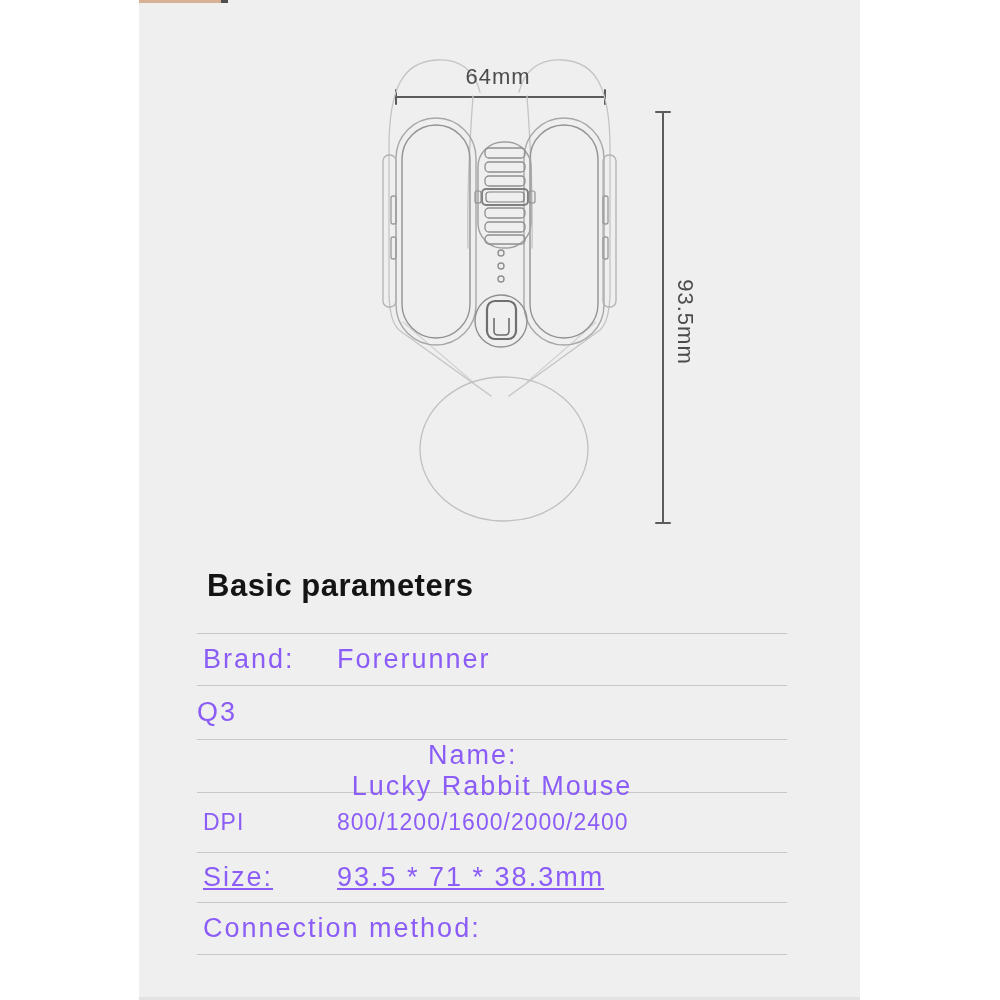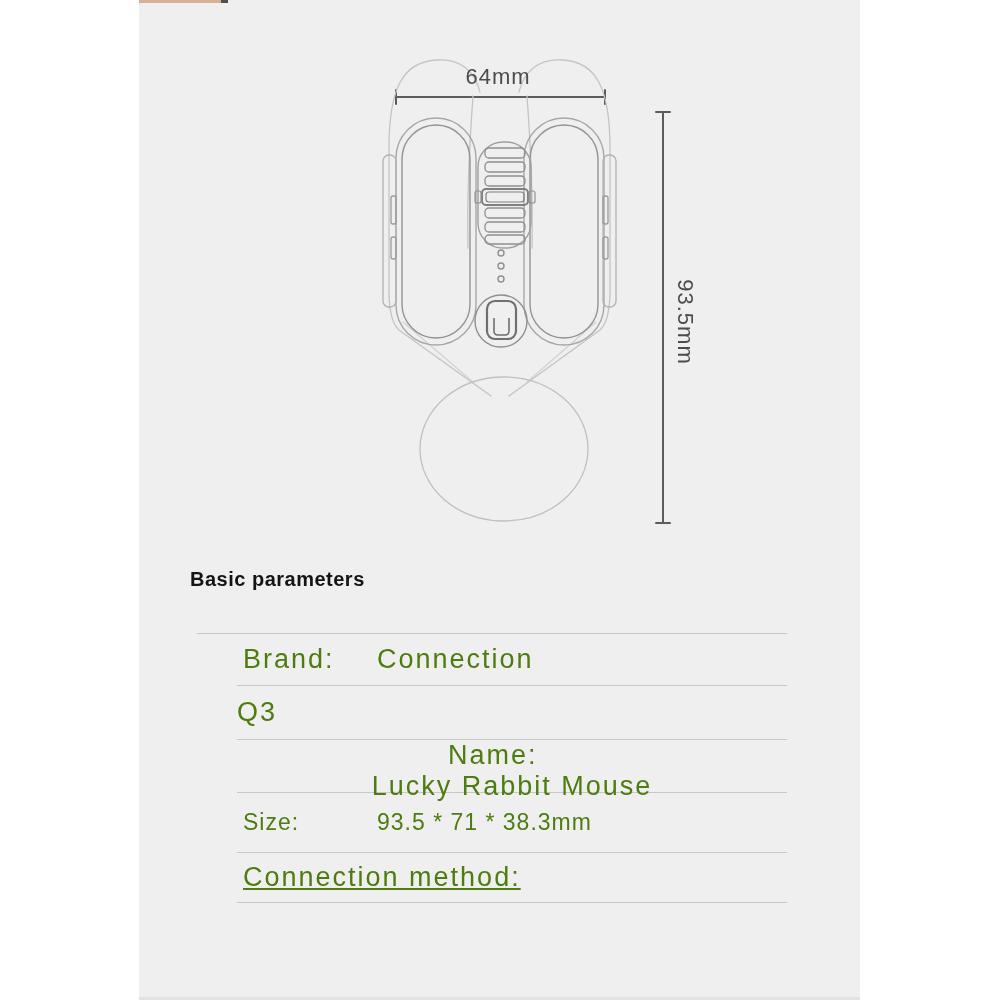--- a/index.html
+++ b/index.html
@@ -29,34 +29,34 @@
     white-space:nowrap;
   }
   .dim-label.width{left:309px;top:64px;width:100px;text-align:center;}
   .dim-label.height{
     left:546px;top:322px;
     transform:translate(-50%,-50%) rotate(90deg);
     transform-origin:center;
   }
 
   .section-title{
-    position:absolute;left:51px;top:568px;
-    font-size:20px;font-weight:bold;color:#141414;
+    position:absolute;left:68px;top:568px;
+    font-size:31px;font-weight:bold;color:#141414;
     letter-spacing:0.5px;
   }
 
   .spec-table{
     position:absolute;left:58px;top:633px;width:590px;
     border-top:1px solid #c7c7c7;
   }
   .spec-row{
     display:flex;align-items:center;
     border-bottom:1px solid #c7c7c7;
     height:51px;
-    font-size:27px;color:#4d7c0f;letter-spacing:2px;margin-left:40px;
+    font-size:27px;color:#8b5cf6;letter-spacing:2px;
   }
   .spec-row:nth-child(2){height:53px;}
   .spec-row:nth-child(3){height:52px;flex-direction:column;}
   .spec-row:nth-child(4){height:59px;font-size:23px;letter-spacing:1px;}
   .spec-row:nth-child(5){height:49px;text-decoration:underline;}
   .spec-row:nth-child(6){height:51px;gap:44px;}
   .spec-label{min-width:140px;padding-left:6px;box-sizing:border-box;flex-shrink:0;}
   .spec-row:nth-child(6) .spec-label{min-width:0;margin-right:28px;}
   .spec-value{white-space:nowrap;}
 </style>
@@ -145,28 +145,32 @@
     </svg>
 
     <div class="dim-label width">64mm</div>
     <div class="dim-label height">93.5mm</div>
 
     <div class="section-title">Basic parameters</div>
 
     <div class="spec-table">
       <div class="spec-row">
         <span class="spec-label">Brand:</span>
-        <span class="spec-value">Connection</span>
+        <span class="spec-value">Forerunner</span>
       </div>
       <div class="spec-row">
         <span class="spec-value">Q3</span>
       </div>
       <div class="spec-row">
         <span class="spec-label">Name:</span>
         <span class="spec-value">Lucky Rabbit Mouse</span>
+      </div>
+      <div class="spec-row">
+        <span class="spec-label">DPI</span>
+        <span class="spec-value">800/1200/1600/2000/2400</span>
       </div>
       <div class="spec-row">
         <span class="spec-label">Size:</span>
         <span class="spec-value">93.5 * 71 * 38.3mm</span>
       </div>
       <div class="spec-row">
         <span class="spec-label">Connection method:</span>
       </div>
     </div>
 

